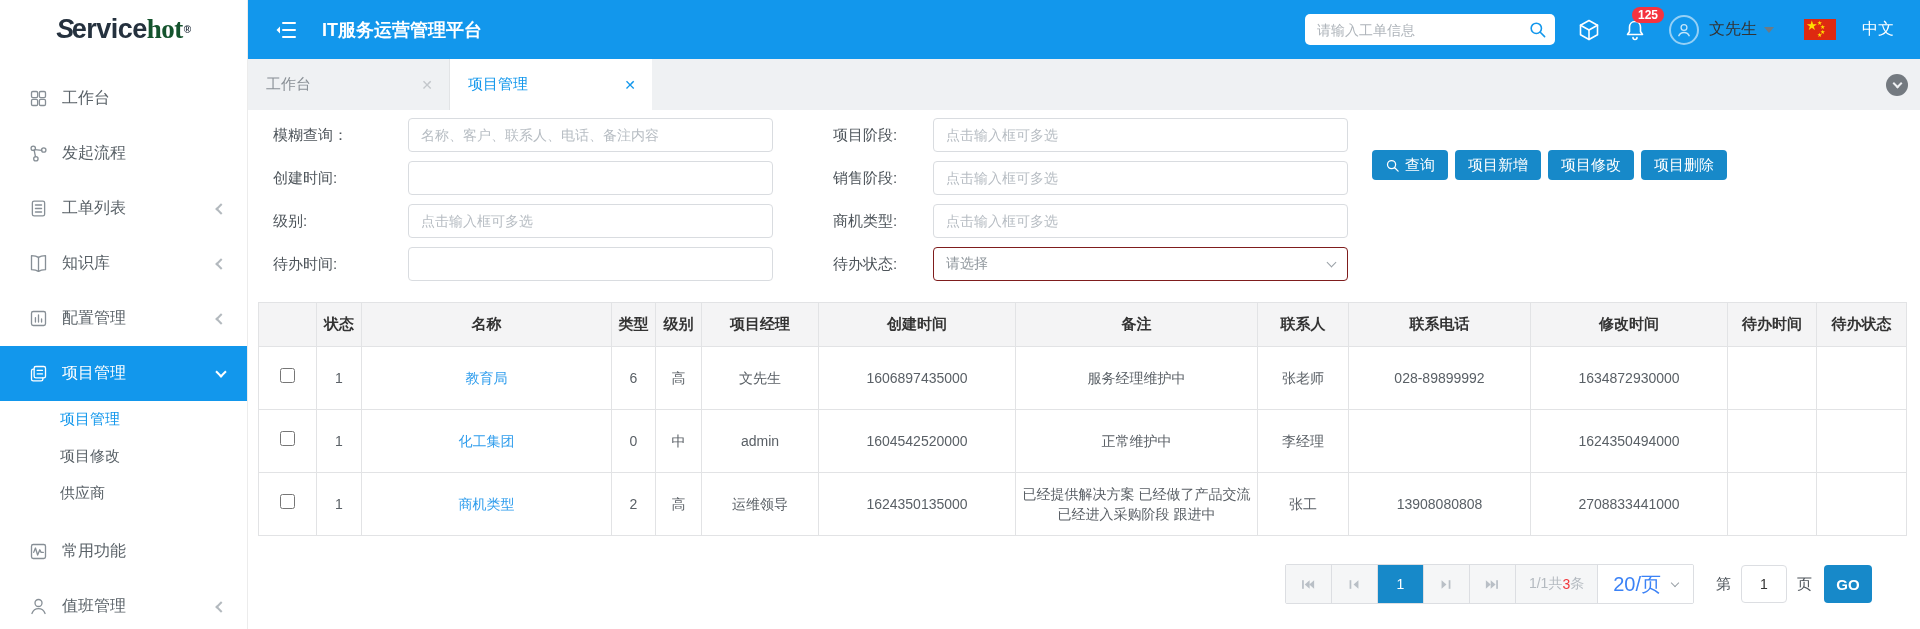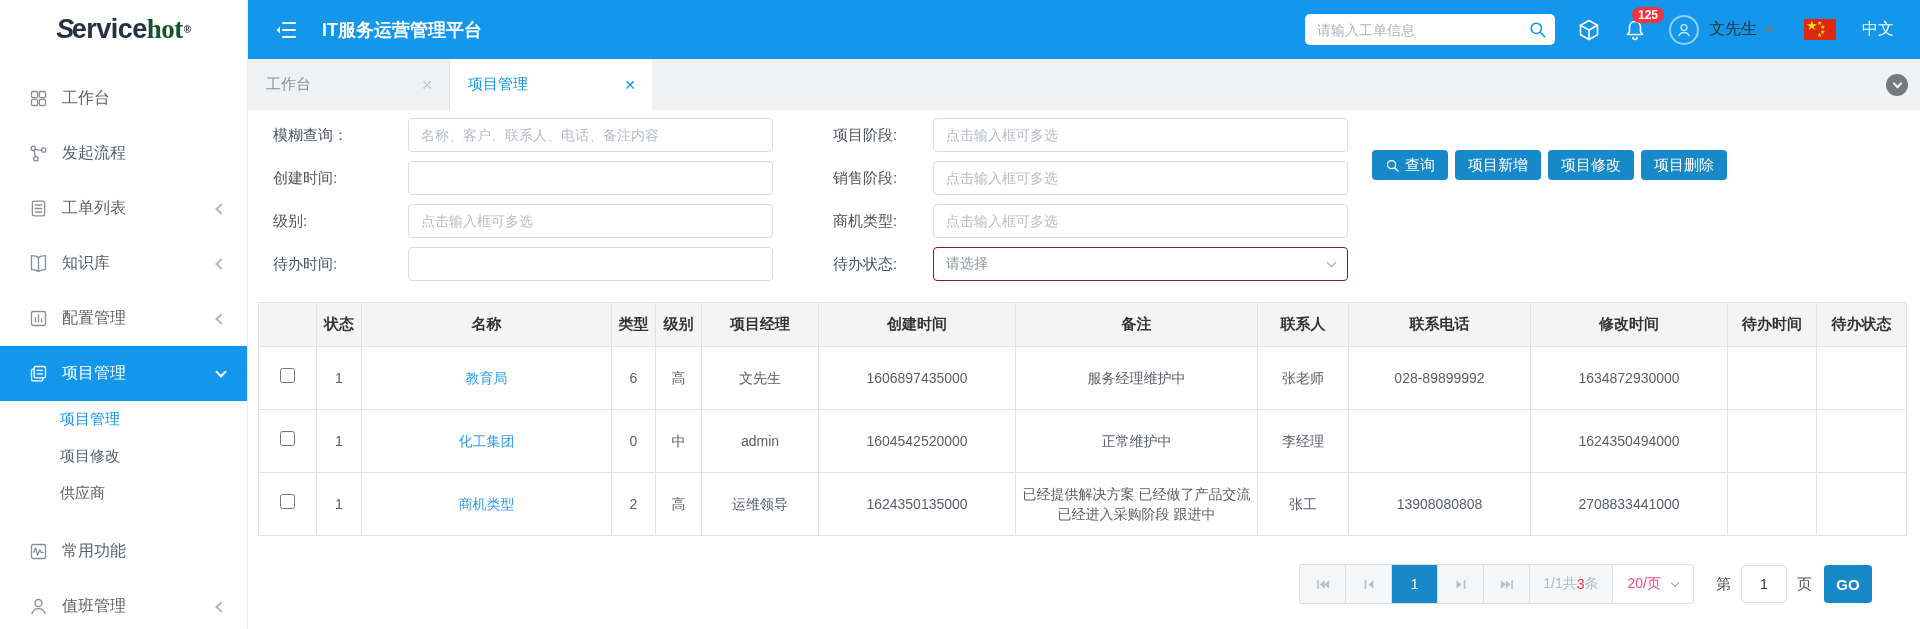--- a/index.html
+++ b/index.html
@@ -116,21 +116,21 @@
   .pg-group { display:flex; border:1px solid #dcdee2; border-radius:2px; overflow:hidden; }
   .pg-cell { height:38px; display:flex; align-items:center; justify-content:center;
     background:#f5f6f7; border-right:1px solid #dcdee2; cursor:pointer; }
   .pg-cell:last-child { border-right:none; }
   .pg-nav { width:46px; }
   .pg-nav svg { width:14px; height:13px; fill:#b9bfc6; }
   .pg-page { width:46px; font-size:14px; color:#5a6066; }
   .pg-page.active { background:#1789c9; color:#fff; cursor:default; }
   .pg-info { padding:0 13px; font-size:14px; color:#b4bac0; cursor:default; }
   .pg-info .red { color:#f0383d; }
-  .pg-size { padding:0 15px; background:#fff; font-size:14px; color:#ec4899; }
+  .pg-size { padding:0 15px; background:#fff; font-size:20px; color:#3b82f6; }
   .pg-size i { width:6px; height:6px; border-right:1.5px solid #9aa1a7;
     border-bottom:1.5px solid #9aa1a7; transform:rotate(45deg); margin:-2px 0 0 11px; }
   .pg-jump { display:flex; align-items:center; margin-left:22px; font-size:15px; color:#4e555b; }
   .pg-jump input { width:46px; height:38px; border:1px solid #dcdee2; border-radius:4px;
     text-align:center; font-size:14px; color:#333; margin:0 10px; outline:none; font-family:inherit; }
   .pg-go { width:48px; height:38px; background:#1789c9; color:#fff; border:none; border-radius:4px;
     font-size:15px; font-weight:bold; margin-left:12px; cursor:pointer; font-family:inherit; }
 </style>
 </head>
 <body>

